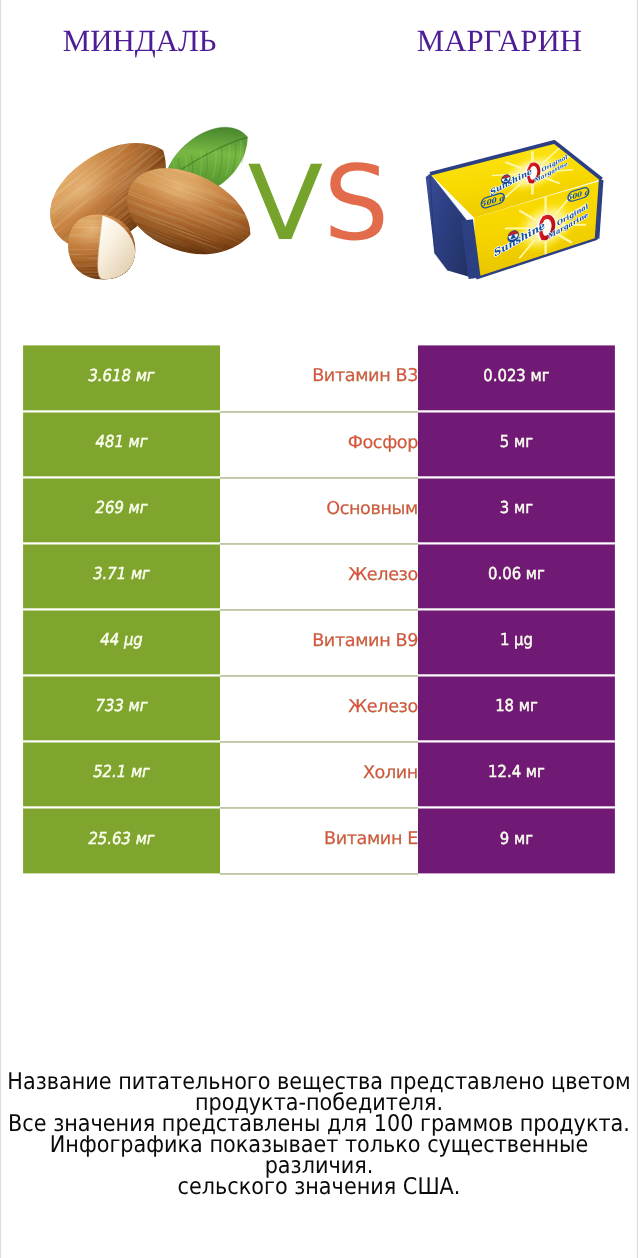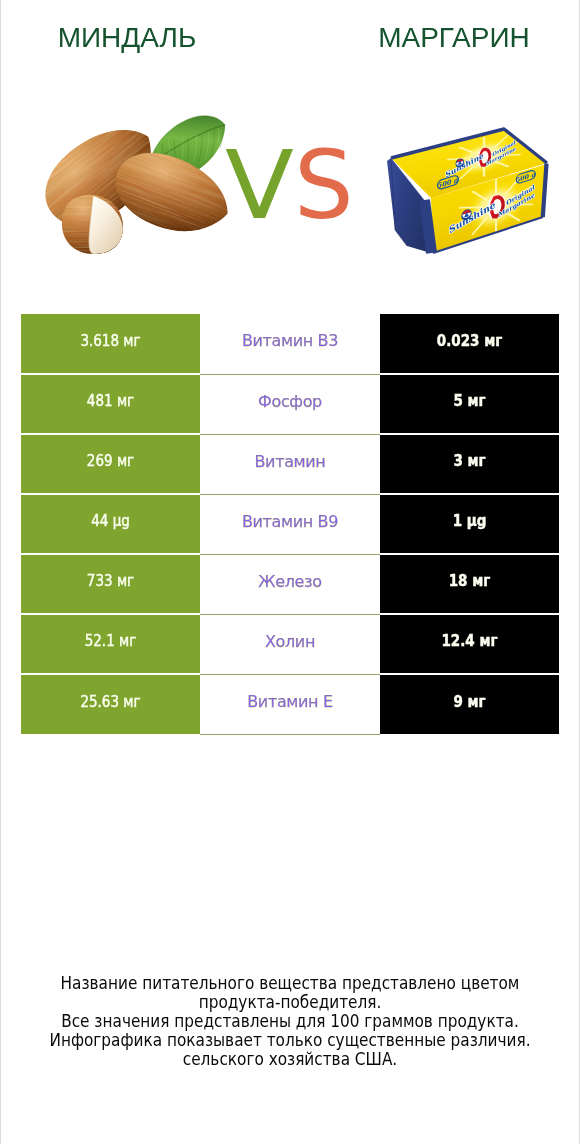--- a/index.html
+++ b/index.html
@@ -3,47 +3,47 @@
 <meta charset="utf-8">
 <title>Миндаль vs Маргарин</title>
 <style>
   html,body{margin:0;padding:0;background:#fff;}
   body{width:580px;height:1144px;overflow:hidden;}
   .page{position:relative;width:580px;height:1144px;background:#fff;box-sizing:border-box;
         border-left:1px solid #dcdcdc;border-right:1px solid #dcdcdc;}
   
   .titles{position:absolute;top:0;left:0;width:578px;height:70px;}
   .title{position:absolute;top:24px;width:240px;text-align:center;
-         font-family:Liberation Sans, sans-serif;font-stretch:condensed;font-size:28px;
-         color:#14532d;line-height:28px;white-space:nowrap;}
+         font-family:Liberation Serif, serif;font-stretch:condensed;font-size:28px;
+         color:#4c1d95;line-height:28px;white-space:nowrap;}
   .title.a{left:6px;}
   .title.b{left:333px;}
   
   .hero{position:absolute;top:0;left:0;width:578px;height:300px;}
   .heroart{position:absolute;left:-1px;top:0;}
   .vs{position:absolute;left:215px;top:131px;width:160px;height:110px;
       font-family:"DejaVu Sans",sans-serif;font-size:94px;line-height:110px;
       text-align:left;white-space:nowrap;}
   .vs .v{color:#76A32C;display:inline-block;transform:scaleX(1.07);transform-origin:left center;position:absolute;left:9px;top:0;}
   .vs .s{color:#E26B4B;display:inline-block;position:absolute;left:78px;top:0;}
   
   .tbl{position:absolute;left:20px;top:314px;width:538px;border-collapse:collapse;table-layout:fixed;}
   .tbl td{height:60px;box-sizing:border-box;padding:0;text-align:center;vertical-align:middle;white-space:nowrap;
           font-family:"DejaVu Sans",sans-serif;font-stretch:condensed;}
   .cL,.cR{font-size:15px;color:#FBFFF0;width:178.5px;border-bottom:2px solid #fff;-webkit-text-stroke:0.4px #FBFFF0;}
-  .cL{background:#80A52F;}
-  .cR{background:#000000;font-weight:bold;}
+  .cL{background:#80A52F;font-style:italic;}
+  .cR{background:#701a75;}
   .tbl tr:last-child .cL,.tbl tr:last-child .cR{border-bottom:none;}
   .u{font-size:15px;}
-  .tbl td.cM{width:179.5px;background:#fff;color:#8b5cf6;font-size:16px;font-stretch:normal;
-      letter-spacing:-0.35px;border-bottom:1px solid #93a36a;-webkit-text-stroke:0.25px #82993F;}
+  .tbl td.cM{width:179.5px;background:#fff;color:#ef4444;font-size:16px;font-stretch:normal;
+      letter-spacing:-0.35px;border-bottom:1px solid #93a36a;text-align:right;-webkit-text-stroke:0.25px #82993F;}
   .shift{position:relative;top:-3px;display:inline-block;}
   
   .footer{position:absolute;left:0;top:974px;width:578px;text-align:center;
-          font-family:"DejaVu Sans",sans-serif;font-stretch:condensed;font-size:17px;
+          font-family:"DejaVu Sans",sans-serif;font-stretch:condensed;font-size:21px;
           line-height:19.02px;color:#0a0a0a;}
 </style>
 </head>
 <body>
 
 <div class="page">
 
   <div class="titles">
     <div class="title a">МИНДАЛЬ</div>
     <div class="title b">МАРГАРИН</div>
@@ -315,22 +315,27 @@
           <td class="cM"><span class="shift">Витамин B3</span></td>
           <td class="cR"><span class="shift">0.023 <span class="u">мг</span></span></td>
         </tr>
         <tr>
           <td class="cL"><span class="shift">481 <span class="u">мг</span></span></td>
           <td class="cM"><span class="shift">Фосфор</span></td>
           <td class="cR"><span class="shift">5 <span class="u">мг</span></span></td>
         </tr>
         <tr>
           <td class="cL"><span class="shift">269 <span class="u">мг</span></span></td>
-          <td class="cM"><span class="shift">Витамин</span></td>
+          <td class="cM"><span class="shift">Основным</span></td>
           <td class="cR"><span class="shift">3 <span class="u">мг</span></span></td>
+        </tr>
+        <tr>
+          <td class="cL"><span class="shift">3.71 <span class="u">мг</span></span></td>
+          <td class="cM"><span class="shift">Железо</span></td>
+          <td class="cR"><span class="shift">0.06 <span class="u">мг</span></span></td>
         </tr>
         <tr>
           <td class="cL"><span class="shift">44 <span class="u">µg</span></span></td>
           <td class="cM"><span class="shift">Витамин B9</span></td>
           <td class="cR"><span class="shift">1 <span class="u">µg</span></span></td>
         </tr>
         <tr>
           <td class="cL"><span class="shift">733 <span class="u">мг</span></span></td>
           <td class="cM"><span class="shift">Железо</span></td>
           <td class="cR"><span class="shift">18 <span class="u">мг</span></span></td>
@@ -346,15 +351,15 @@
           <td class="cR"><span class="shift">9 <span class="u">мг</span></span></td>
         </tr>
       </tbody>
   </table>
 
   <div class="footer">
       <div>Название питательного вещества представлено цветом</div>
       <div>продукта-победителя.</div>
       <div>Все значения представлены для 100 граммов продукта.</div>
       <div>Инфографика показывает только существенные различия.</div>
-      <div>сельского хозяйства США.</div>
+      <div>сельского значения США.</div>
     </div>
 </div>
 
 </body></html>

